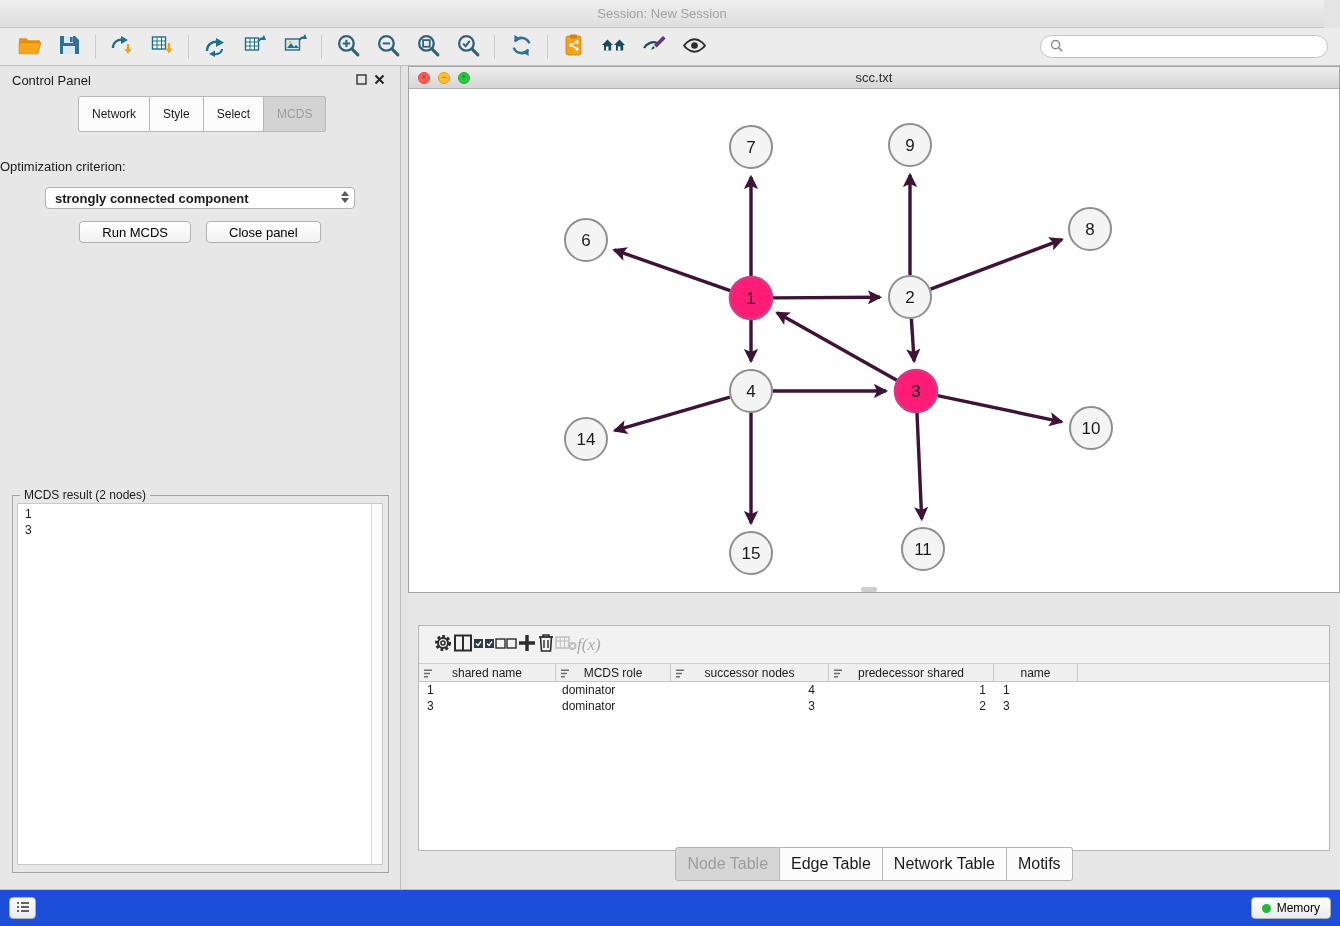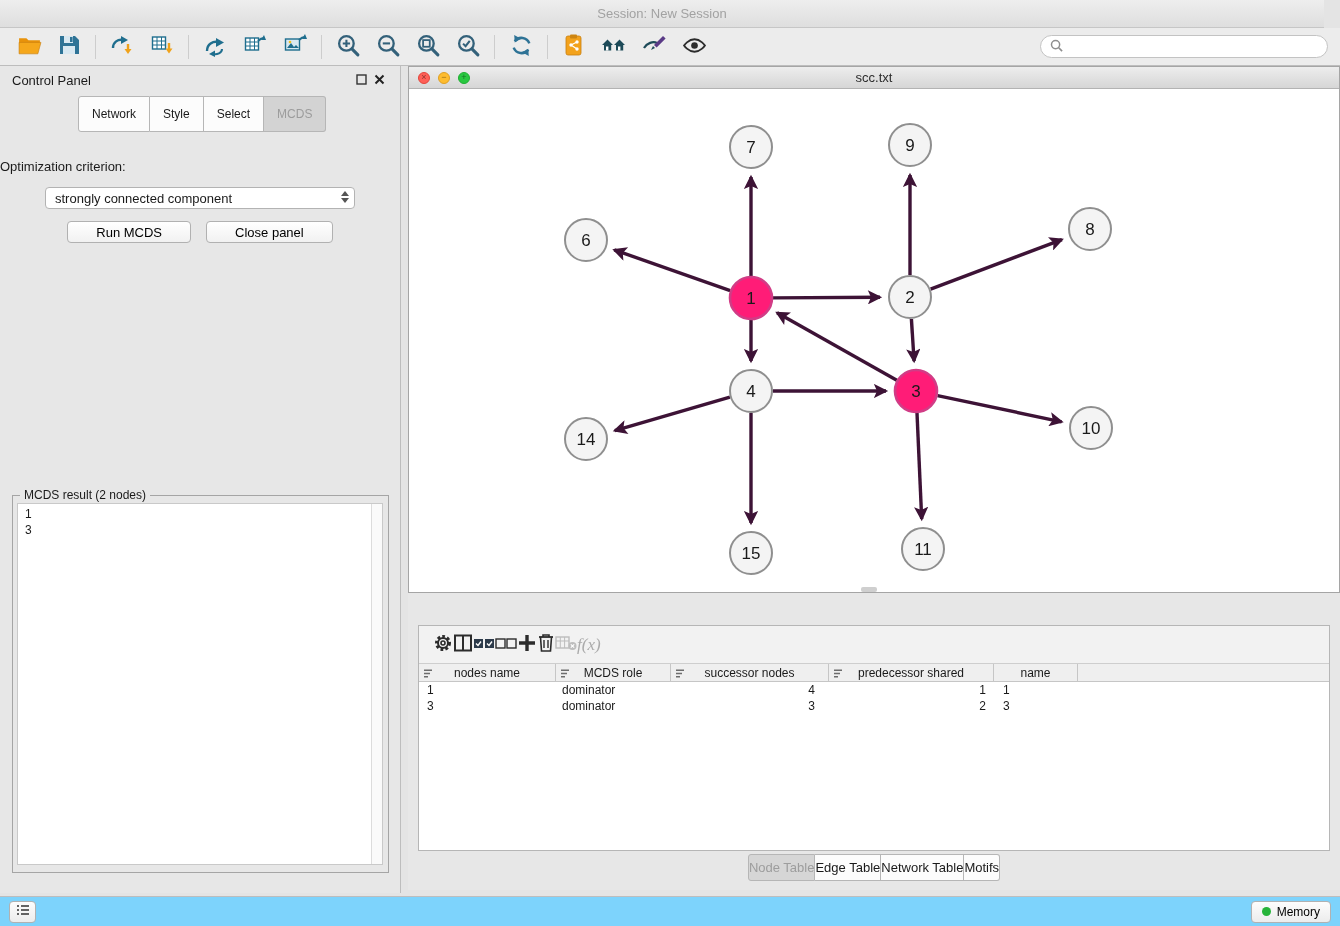--- a/index.html
+++ b/index.html
@@ -32,26 +32,26 @@
     align-items:center; justify-content:center; cursor:pointer; }
   .cp-tabs { display:flex; margin:2px 0 0 78px; }
   .cp-tab { height:21px; padding:17px 13px; font-size:12px; background:#fcfcfc;
     border:1px solid #b6b6b6; border-left:none; display:flex; align-items:center; cursor:pointer; }
   .cp-tab:first-child { border-left:1px solid #b6b6b6; border-radius:3px 0 0 3px; }
   .cp-tab:last-child { border-radius:0 3px 3px 0; }
   .cp-tab.selected { background:#d3d3d3; color:#9c9c9c; }
   .opt-label { margin-top:27px; font-size:13px; }
   .cp-select { position:relative; margin:13px auto 0; width:310px; height:22px; background:#fff;
     border:1px solid #b3b3b3; border-radius:4px; font-size:13px; display:flex; align-items:center;
-    padding:0 9px; cursor:pointer; }
+    padding:0 9px; cursor:pointer;font-weight:bold; }
   .stepper { position:absolute; right:5px; top:3px; display:flex; flex-direction:column; gap:2px; align-items:center; }
   .tri-up { width:0; height:0; border-left:4px solid transparent; border-right:4px solid transparent; border-bottom:5px solid #555; }
   .tri-down { width:0; height:0; border-left:4px solid transparent; border-right:4px solid transparent; border-top:5px solid #555; }
   .cp-buttons { display:flex; justify-content:center; gap:15px; margin-top:12px; }
-  .cp-btn { height:22px; padding:0 28px; background:linear-gradient(#ffffff,#f1f1f1);
+  .cp-btn { height:22px; padding:0 22px; background:linear-gradient(#ffffff,#f1f1f1);
     border:1px solid #b1b1b1; border-radius:4px; font-size:13px; cursor:pointer; }
   .result-box { position:absolute; left:12px; top:429px; width:377px; height:378px;
     border:1px solid #a5a5a5; }
   .result-title { position:absolute; top:-8px; left:7px; background:#e7e7e7; padding:0 4px; font-size:12px; }
   .result-area { position:absolute; top:7px; left:4px; right:5px; bottom:7px; background:#fff;
     border:1px solid #c9c9c9; font-size:12px; line-height:16px; padding:2px 0 0 7px; }
   .result-scroll { position:absolute; top:0; right:0; bottom:0; width:11px;
     background:#fafafa; border-left:1px solid #dcdcdc; }
 
   
@@ -84,28 +84,28 @@
     border-right:1px solid #c6c6c6; cursor:pointer; }
   .th .sort-ic { position:absolute; left:4px; top:4px; }
   .tr { display:flex; height:16px; font-size:12px; align-items:center; }
   .td { overflow:hidden; white-space:nowrap; }
   .c0 { width:137px; } .c1 { width:115px; } .c2 { width:158px; } .c3 { width:165px; } .c4 { width:84px; }
   .cf { flex:1; border-right:none !important; }
   .td.c0 { padding-left:8px; } .td.c1 { padding-left:6px; }
   .td.c2 { text-align:right; padding-right:14px; } .td.c3 { text-align:right; padding-right:8px; }
   .td.c4 { padding-left:9px; }
   .tp-tabs { position:absolute; bottom:9px; left:0; right:0; display:flex; justify-content:center; }
-  .tp-tab { height:27px; padding:0 0; font-size:13px; background:#fcfcfc; border:1px solid #b6b6b6;
+  .tp-tab { height:34px; padding:0 11px; font-size:16px; background:#fcfcfc; border:1px solid #b6b6b6;
     border-left:none; display:flex; align-items:center; cursor:pointer; }
   .tp-tab:first-child { border-left:1px solid #b6b6b6; border-radius:3px 0 0 3px; }
   .tp-tab:last-child { border-radius:0 3px 3px 0; }
   .tp-tab.selected { background:#d6d6d6; color:#9d9d9d; }
 
   
-  .statusbar { position:absolute; left:0; right:0; bottom:0; height:30px; background:#7dd3fc;
+  .statusbar { position:absolute; left:0; right:0; bottom:0; height:37px; background:#1d4ed8;
     border-top:1px solid #bdbdbd; display:flex; align-items:center; padding:0 9px;gap:31px; }
   .menu-btn { width:27px; height:22px; border:1px solid #b1b1b1; border-radius:4px;
     background:linear-gradient(#fdfdfd,#ececec); display:flex; align-items:center; justify-content:center; cursor:pointer; }
   .memory-btn { margin-left:auto; height:22px; padding:0 10px; border:1px solid #b1b1b1; border-radius:4px;
     background:linear-gradient(#fdfdfd,#ececec); display:flex; align-items:center; gap:6px; font-size:12px; cursor:pointer; }
   .green-dot { width:9px; height:9px; border-radius:50%; background:#27b43a; }
 </style>
 </head>
 <body>
 
@@ -429,21 +429,21 @@
       <button class="tp-tool">
         <span class="fx">f(x)</span>
       </button>
     </div>
     <div class="tp-table">
       <div class="thead">
         <div class="th c0">
           <span class="sort-ic"><svg width="11" height="11" viewBox="0 0 11 11">
                 <path d="M1 2.2h8M1 5.5h6M1 8.8h4" stroke="#6d6d6d" stroke-width="1.5"></path>
               </svg></span>
-          <span>nodes name</span>
+          <span>shared name</span>
         </div>
         <div class="th c1">
           <span class="sort-ic"><svg width="11" height="11" viewBox="0 0 11 11">
                 <path d="M1 2.2h8M1 5.5h6M1 8.8h4" stroke="#6d6d6d" stroke-width="1.5"></path>
               </svg></span>
           <span>MCDS role</span>
         </div>
         <div class="th c2">
           <span class="sort-ic"><svg width="11" height="11" viewBox="0 0 11 11">
                 <path d="M1 2.2h8M1 5.5h6M1 8.8h4" stroke="#6d6d6d" stroke-width="1.5"></path>

